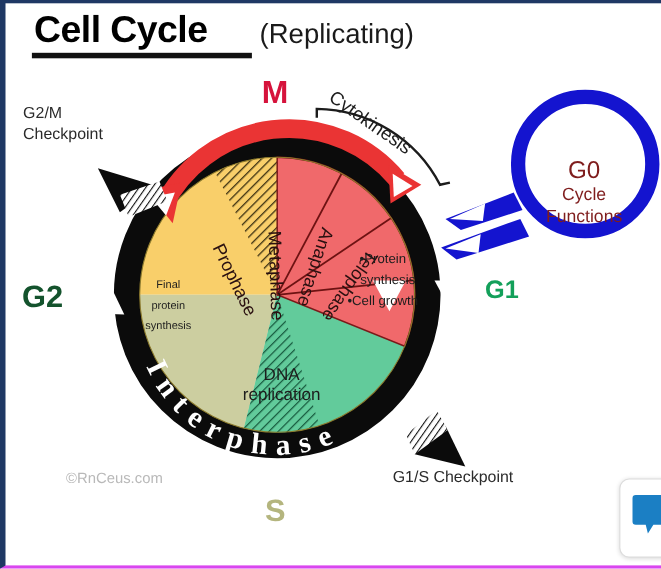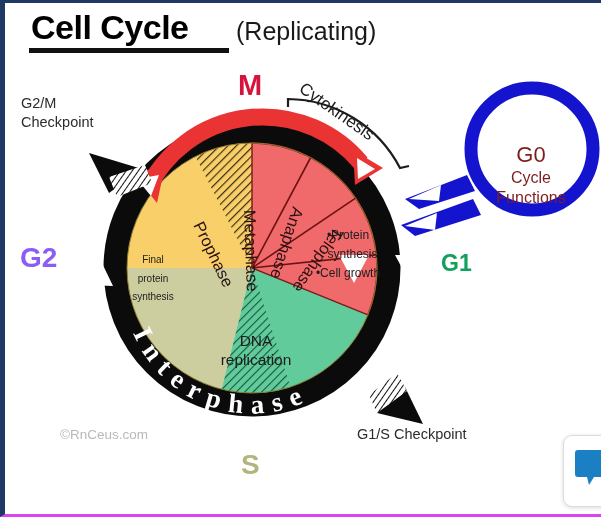--- a/index.html
+++ b/index.html
@@ -10,21 +10,21 @@
   svg{position:absolute;left:0;top:0;}
   .ttl{position:absolute;font-weight:bold;color:#000;}
   #title-main{left:26px;top:5px;font-size:34px;letter-spacing:-0.5px;}
   #title-underline{position:absolute;left:24px;top:45px;width:200px;height:5px;background:#111;}
   #title-sub{position:absolute;left:231px;top:14px;font-size:25px;color:#1a1a1a;font-weight:normal;}
   .lbl{position:absolute;color:#2b2b2b;}
   #g2m-cp{left:16px;top:91px;font-size:14.5px;line-height:19px;}
   #g1s-cp{left:352px;top:423px;font-size:14.5px;}
   #lab-M{left:233px;top:66px;font-size:29px;font-weight:bold;color:#d6133c;}
   #lab-G1{left:436px;top:247px;font-size:23px;font-weight:bold;color:#13a05a;}
-  #lab-G2{left:15px;top:239px;font-size:28px;font-weight:bold;color:#8b5cf6;}
+  #lab-G2{left:15px;top:251px;font-size:28px;font-weight:bold;color:#14532d;}
   #lab-S{left:236px;top:446px;font-size:28px;font-weight:bold;color:#b4b57e;}
   #copyright{left:18px;top:424px;font-size:13.5px;color:#b9b9b9;margin-left:37px;}
   #g0-text{position:absolute;left:466px;top:94px;width:120px;text-align:center;color:#7f1d1d;margin-top:45px;}
   #g0-text .t1{font-size:22px;line-height:26px;}
   #g0-text .t2{font-size:16px;line-height:20px;}
   .sect-txt{position:absolute;text-align:center;color:#1d1d1d;}
   #txt-final{left:103px;top:248px;width:90px;font-size:10px;line-height:18.5px;}
   #txt-dna{left:196px;top:328px;width:110px;font-size:15.5px;line-height:19px;}
   #txt-g1bul{left:288px;top:223px;width:110px;font-size:12px;line-height:19px;text-align:center;}
   #chatcard{position:absolute;left:558px;top:432px;width:62px;height:70px;background:#fff;

